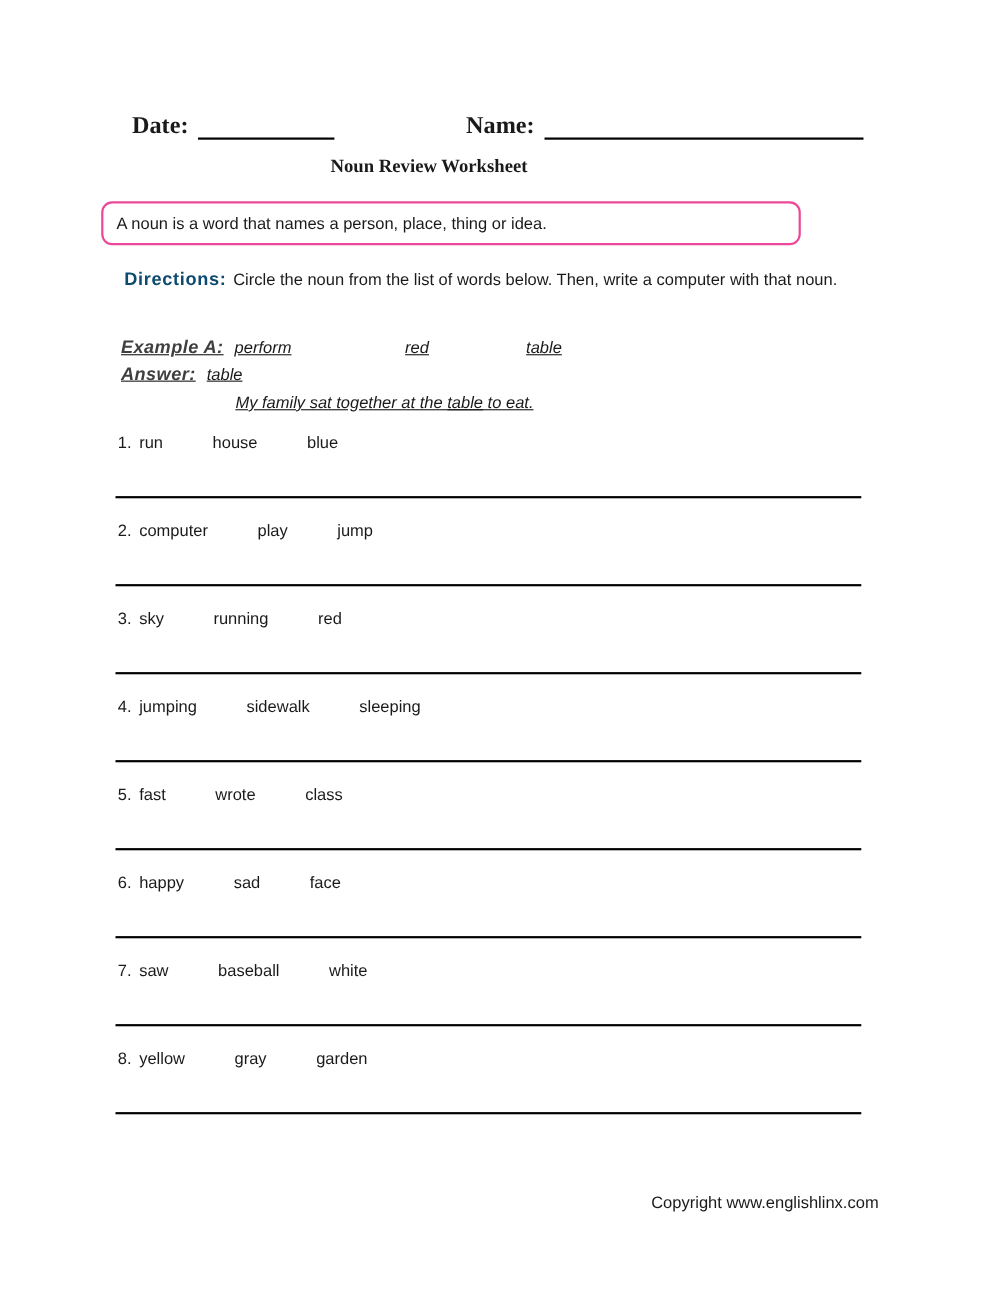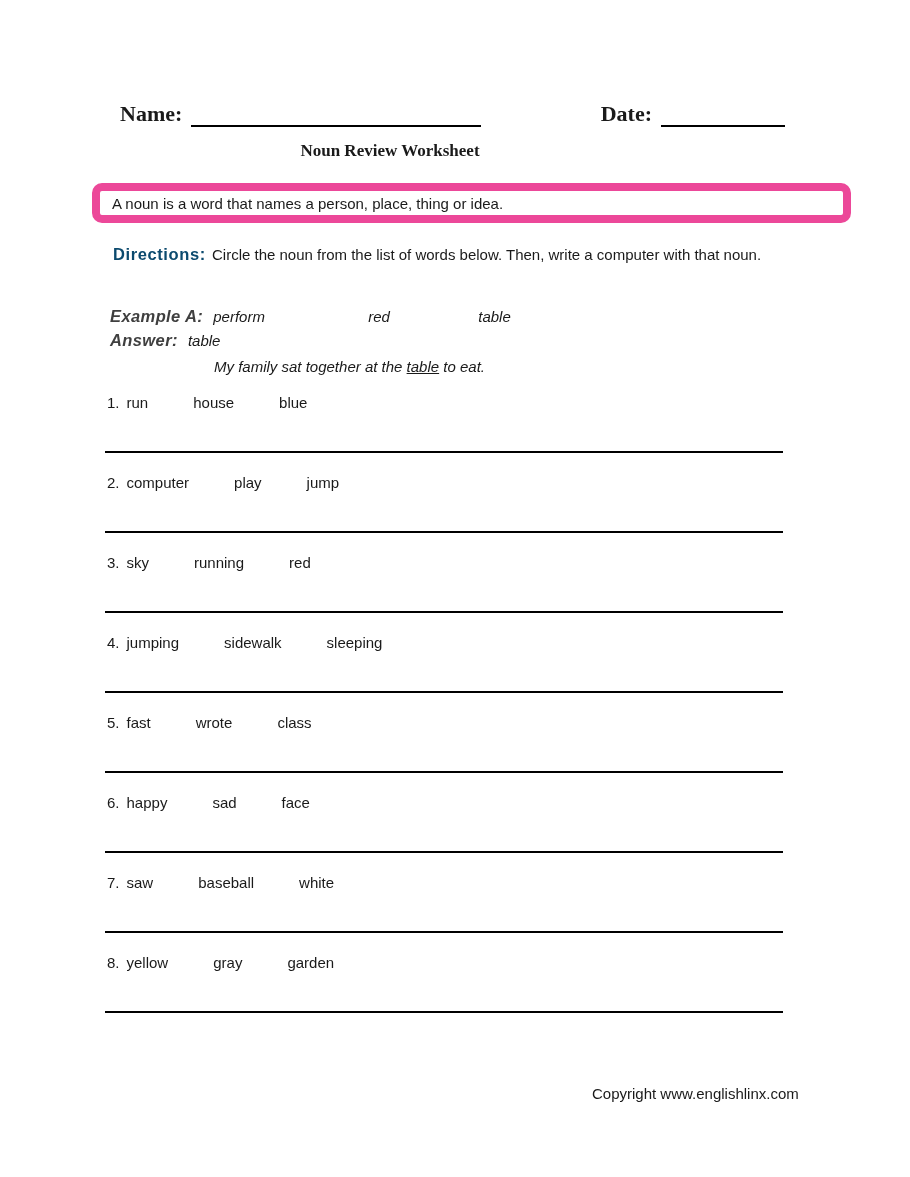--- a/index.html
+++ b/index.html
@@ -47,23 +47,23 @@
     text-align: center;
     font-family: "Liberation Serif", serif;
     font-weight: bold;
     font-size: 17px;
   }
   
   .def-box {
     position: absolute;
     left: 92px;
     top: 183px;
-    width: 759px;
+    width: 636px;
     height: 40px;
-    border: 8px solid #ec4899;
+    border: 2px solid #ec4899;
     border-radius: 10px;
     display: flex;
     align-items: center;
     padding: 0 12px;
     font-size: 15px;
     background: #fff;
   }
   
   .directions {
     position: absolute;
@@ -75,21 +75,21 @@
   }
   .dir-label {
     font-size: 16.5px;
     font-weight: bold;
     color: #0c4a6e;
     letter-spacing: 0.6px;
     padding-left: 6px;
     padding-right: 2px;
   }
   
-  .example { position: absolute; left: 110px; top: 307px; font-size: 15px; }
+  .example { position: absolute; left: 110px; top: 307px; font-size: 15px; text-decoration: underline; }
   .ex-row { display: flex; align-items: baseline; height: 23px; }
   .ex-label {
     font-style: italic;
     font-weight: bold;
     color: #3f3f3f;
     font-size: 16.5px;
     letter-spacing: 0.4px;
   }
   .ex-words { display: flex; margin-left: 10px; font-style: italic; }
   .ex-words span { display: inline-block; }
@@ -121,26 +121,26 @@
     font-size: 15px;
   }
 </style>
 </head>
 <body>
 
 <div class="page">
 
   <div class="name-date-row">
     <div class="field">
+      <span class="field-label">Date:</span>
+      <span class="write-line date-line"></span>
+    </div>
+    <div class="field">
       <span class="field-label">Name:</span>
       <span class="write-line name-line"></span>
-    </div>
-    <div class="field">
-      <span class="field-label">Date:</span>
-      <span class="write-line date-line"></span>
     </div>
   </div>
 
   <div class="title">Noun Review Worksheet</div>
 
   <div class="def-box">
     <span>A noun is a word that names a person, place, thing or idea.</span>
   </div>
 
   <p class="directions"><span class="dir-label">Directions:</span> <span>Circle the noun from the list of words below. Then, write a computer with that noun.</span></p>

